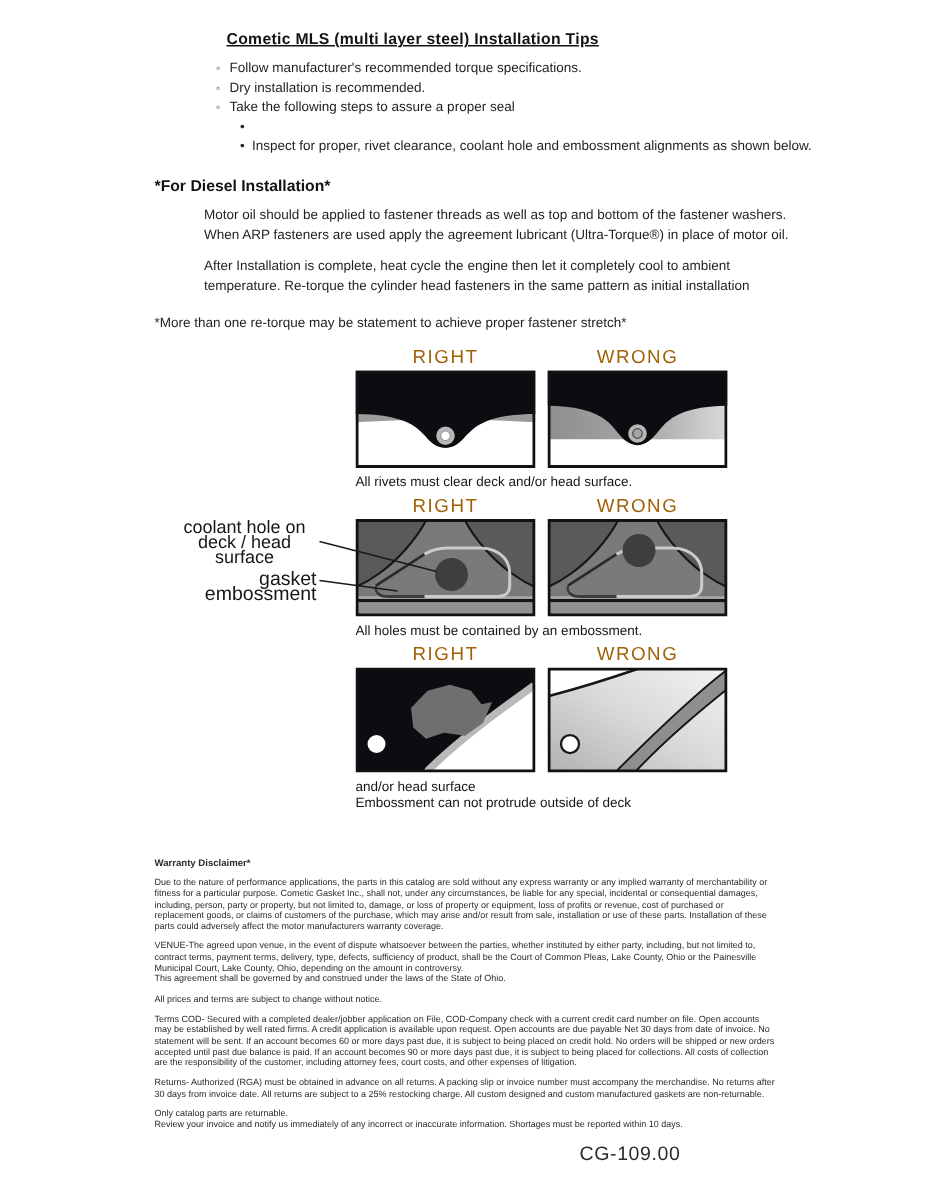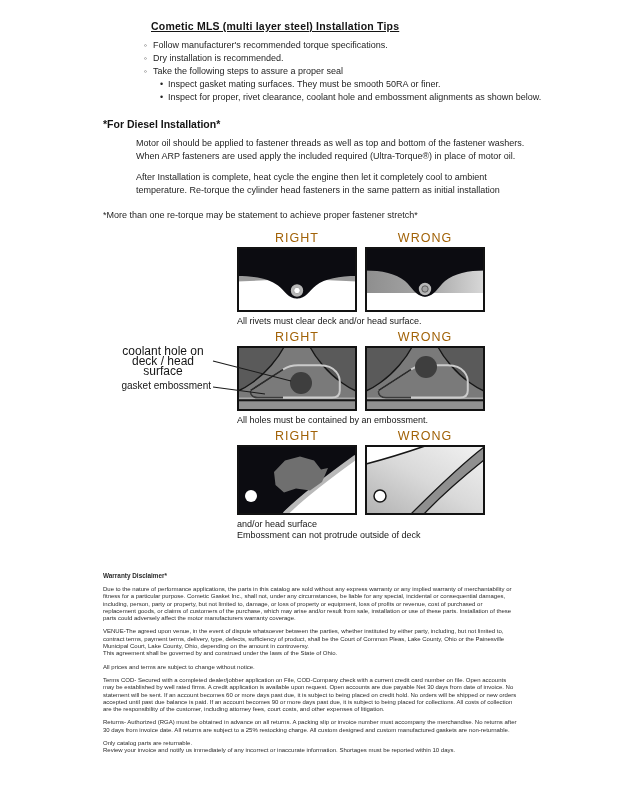--- a/index.html
+++ b/index.html
@@ -29,21 +29,21 @@
   .boxes{display:flex;gap:8px;}
   .caption{margin-top:4px;font-size:9px;font-weight:normal;line-height:11px;color:#161616;}
   svg.dg{display:block;}
   
   .fig2-side{
     position:absolute;left:115px;top:347px;width:96px;text-align:center;
     font-size:12px;line-height:9.8px;color:#161616;
   }
   .fig2-side2{
     position:absolute;left:115px;top:381px;width:96px;text-align:right;
-    font-size:10px;line-height:9.8px;color:#161616;
+    font-size:13px;line-height:9.8px;color:#161616;
   }
   .leaders{position:absolute;left:115px;top:345px;}
   
   .disclaimer{position:absolute;left:103px;top:572px;width:414px;color:#2b2b2b;}
   .disc-head{margin:0 0 7px 0;font-size:6.4px;font-weight:bold;}
   .disc-p{margin:0 0 6px 0;font-size:6px;line-height:7.3px;}
   .disc-p.tight{margin-bottom:0;}
   
   .footer{
     position:absolute;left:310px;top:761px;width:220px;text-align:center;
@@ -64,33 +64,32 @@
     <div class="b-row">
       <span class="marker">◦</span>
       <span>Dry installation is recommended.</span>
     </div>
     <div class="b-row">
       <span class="marker">◦</span>
       <span>Take the following steps to assure a proper seal</span>
     </div>
     <div class="b-row sub">
       <span class="marker">•</span>
-      <span>Inspect gasket mating surfaces.  They must be smooth 50RA or finer.</span>
     </div>
     <div class="b-row sub">
       <span class="marker">•</span>
       <span>Inspect for proper, rivet clearance, coolant hole and embossment alignments as shown below.</span>
     </div>
   </div>
 
   <div class="diesel">
     <h2 class="sec-head">*For Diesel Installation*</h2>
     <div class="para">
       <div>Motor oil should be applied to fastener threads as well as top and bottom of the fastener washers.</div>
-      <div>When ARP fasteners are used apply the included required (Ultra-Torque®) in place of motor oil.</div>
+      <div>When ARP fasteners are used apply the agreement lubricant (Ultra-Torque®) in place of motor oil.</div>
     </div>
     <div class="para">
       <div>After Installation is complete, heat cycle the engine then let it completely cool to ambient</div>
       <div>temperature. Re-torque the cylinder head fasteners in the same pattern as initial installation</div>
     </div>
     <div class="para" style="margin-top:12px;">*More than one re-torque may be statement to achieve proper fastener stretch*</div>
   </div>
 
   <div class="figrow" style="top:231px;">
     <div class="labels">
@@ -214,14 +213,15 @@
     <p class="disc-p">Due to the nature of performance applications, the parts in this catalog are sold without any express warranty or any implied warranty of merchantability or fitness for a particular purpose.  Cometic Gasket Inc., shall not, under any circumstances, be liable for any special, incidental or consequential damages, including, person, party or property, but not limited to, damage, or loss of property or equipment, loss of profits or revenue, cost of purchased or replacement goods, or claims of customers of the purchase, which may arise and/or result from sale, installation or use of these parts.  Installation of these parts could adversely affect the motor manufacturers warranty coverage.</p>
     <p class="disc-p tight">VENUE-The agreed upon venue, in the event of dispute whatsoever between the parties, whether instituted by either party, including, but not limited to, contract terms, payment terms, delivery, type, defects, sufficiency of product, shall be the Court of Common Pleas, Lake County, Ohio or the Painesville Municipal Court, Lake County, Ohio, depending on the amount in controversy.</p>
     <p class="disc-p">This agreement shall be governed by and construed under the laws of the State of Ohio.</p>
     <p class="disc-p">All prices and terms are subject to change without notice.</p>
     <p class="disc-p">Terms COD- Secured with a completed dealer/jobber application on File, COD-Company check with a current credit card number on file.  Open accounts may be established by well rated firms.  A credit application is available upon request.  Open accounts are due payable Net 30 days from date of invoice.  No statement will be sent.  If an account becomes 60 or more days past due, it is subject to being placed on credit hold.  No orders will be shipped or new orders accepted until past due balance is paid.  If an account becomes 90 or more days past due, it is subject to being placed for collections.  All costs of collection are the responsibility of the customer, including attorney fees, court costs, and other expenses of litigation.</p>
     <p class="disc-p">Returns- Authorized (RGA) must be obtained in advance on all returns.  A packing slip or invoice number must accompany the merchandise.  No returns after 30 days from invoice date.  All returns are subject to a 25% restocking charge.  All custom designed and custom manufactured gaskets are non-returnable.</p>
     <p class="disc-p tight">Only catalog parts are returnable.</p>
     <p class="disc-p">Review your invoice and notify us immediately of any incorrect or inaccurate information.  Shortages must be reported within 10 days.</p>
   </div>
 
+  <div class="footer">CG-109.00</div>
 
 </div>
 
 </body></html>

